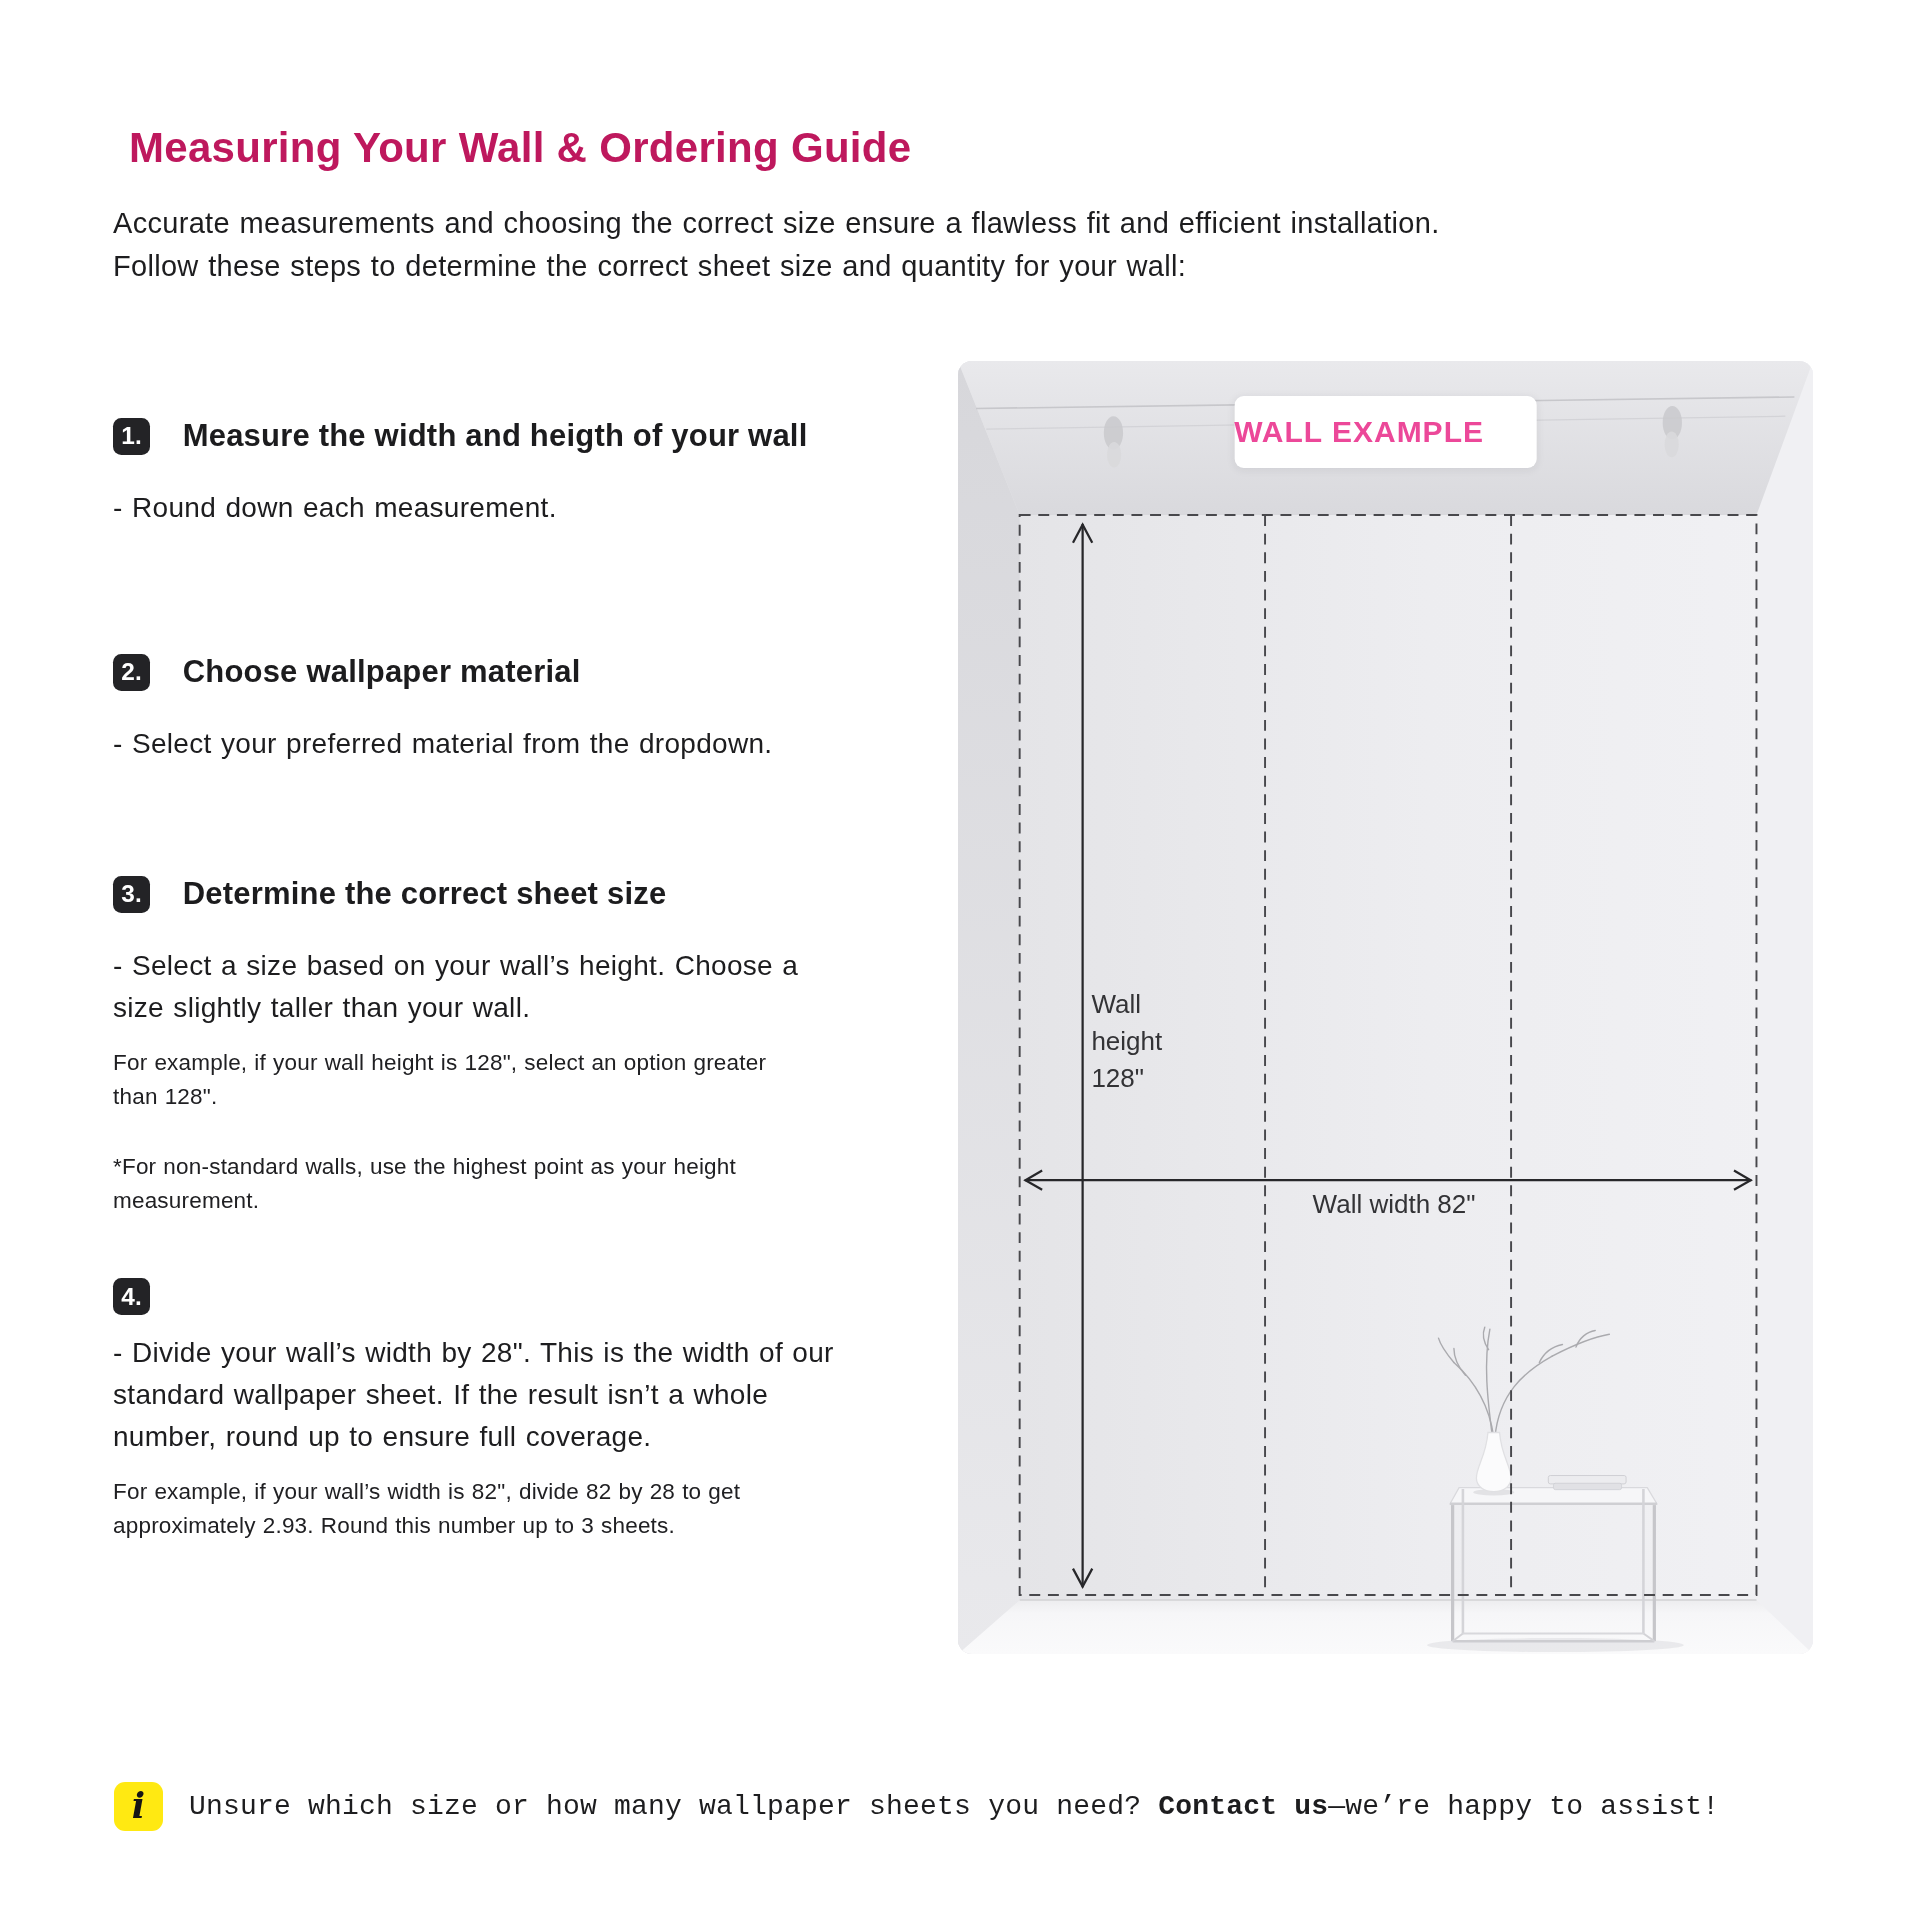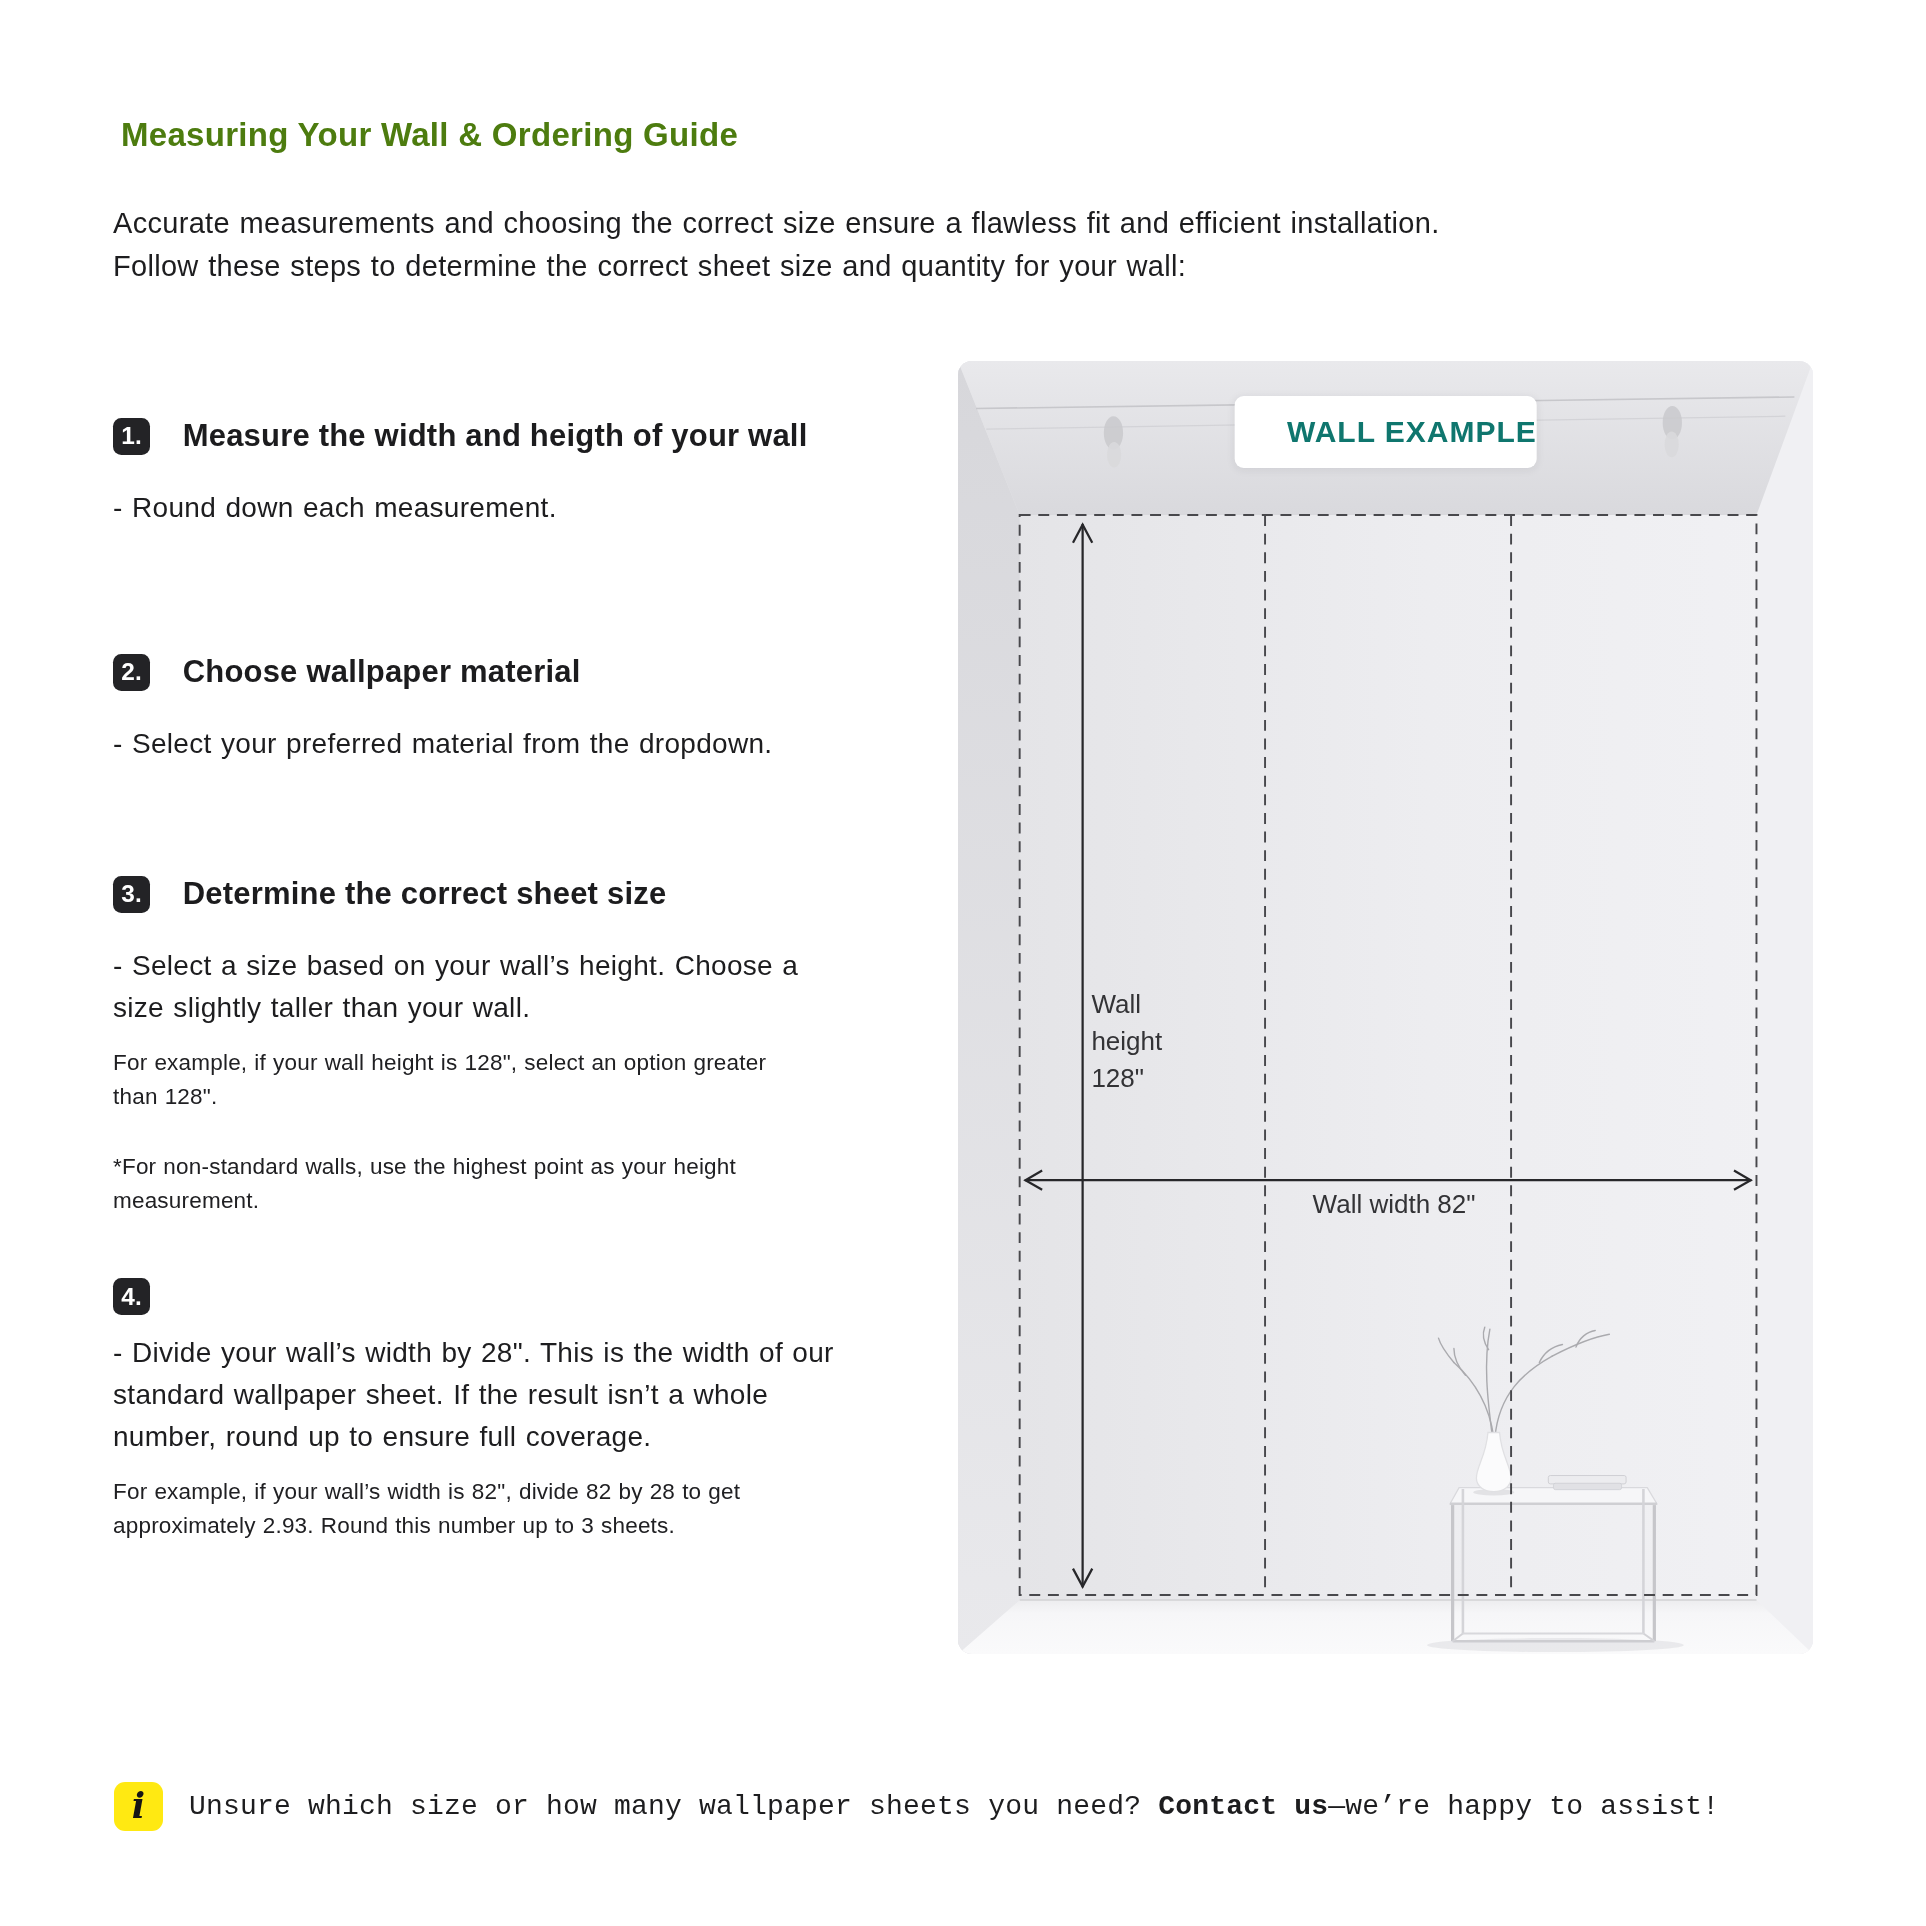--- a/index.html
+++ b/index.html
@@ -1,22 +1,22 @@
 <!DOCTYPE html>
 <html style="font-size:10.3px"><head>
 <meta charset="utf-8">
 <style>
   html,body{margin:0;padding:0;background:#ffffff;}
   .page{
     position:relative;width:1926px;height:1926px;background:#ffffff;overflow:hidden;
     font-family:"Liberation Sans",sans-serif;color:#1d1d1f;
   }
   .page-title{
-    position:absolute;left:113px;top:108px;margin:8px;
-    font-size:33px;font-weight:700;color:#4d7c0f;letter-spacing:0.3px;
+    position:absolute;left:113px;top:108px;margin:16px;
+    font-size:42px;font-weight:700;color:#be185d;letter-spacing:0.3px;
   }
   .intro{
     position:absolute;left:113px;top:202px;margin:0;width:1798px;
     font-size:29px;line-height:43px;letter-spacing:0.3px;word-spacing:1.3px;
     white-space:pre-line;color:#1d1d1f;
   }
   .step{position:absolute;left:113px;width:899px;}
   .step-1{top:402px;}
   .step-2{top:638px;}
   .step-3{top:860px;}
@@ -40,22 +40,22 @@
 
   
   .wall-photo{
     position:absolute;left:958px;top:361px;width:855px;height:1293px;margin:0;
     border-radius:14px;overflow:hidden;background:#ececef;
   }
   .wall-photo svg{position:absolute;inset:0;width:100%;height:100%;display:block;}
   .wall-badge{
     position:absolute;left:50%;top:2.7%;transform:translateX(-50%);
     width:35.4%;height:5.55%;background:#ffffff;border-radius:9px;
-    display:flex;align-items:center;justify-content:flex-end;
-    font-size:30px;font-weight:700;letter-spacing:1px;color:#0f766e;
+    display:flex;align-items:center;justify-content:flex-start;
+    font-size:30px;font-weight:700;letter-spacing:1px;color:#ec4899;
     box-shadow:0 1.9px 9px rgba(40,40,45,0.08);
   }
   .height-label{
     position:absolute;left:15.6%;top:48.3%;
     font-size:26px;line-height:37px;white-space:pre-line;color:#333336;
   }
   .width-label{
     position:absolute;left:51%;top:64%;transform:translateX(-50%);
     font-size:26px;color:#333336;white-space:nowrap;
   }

